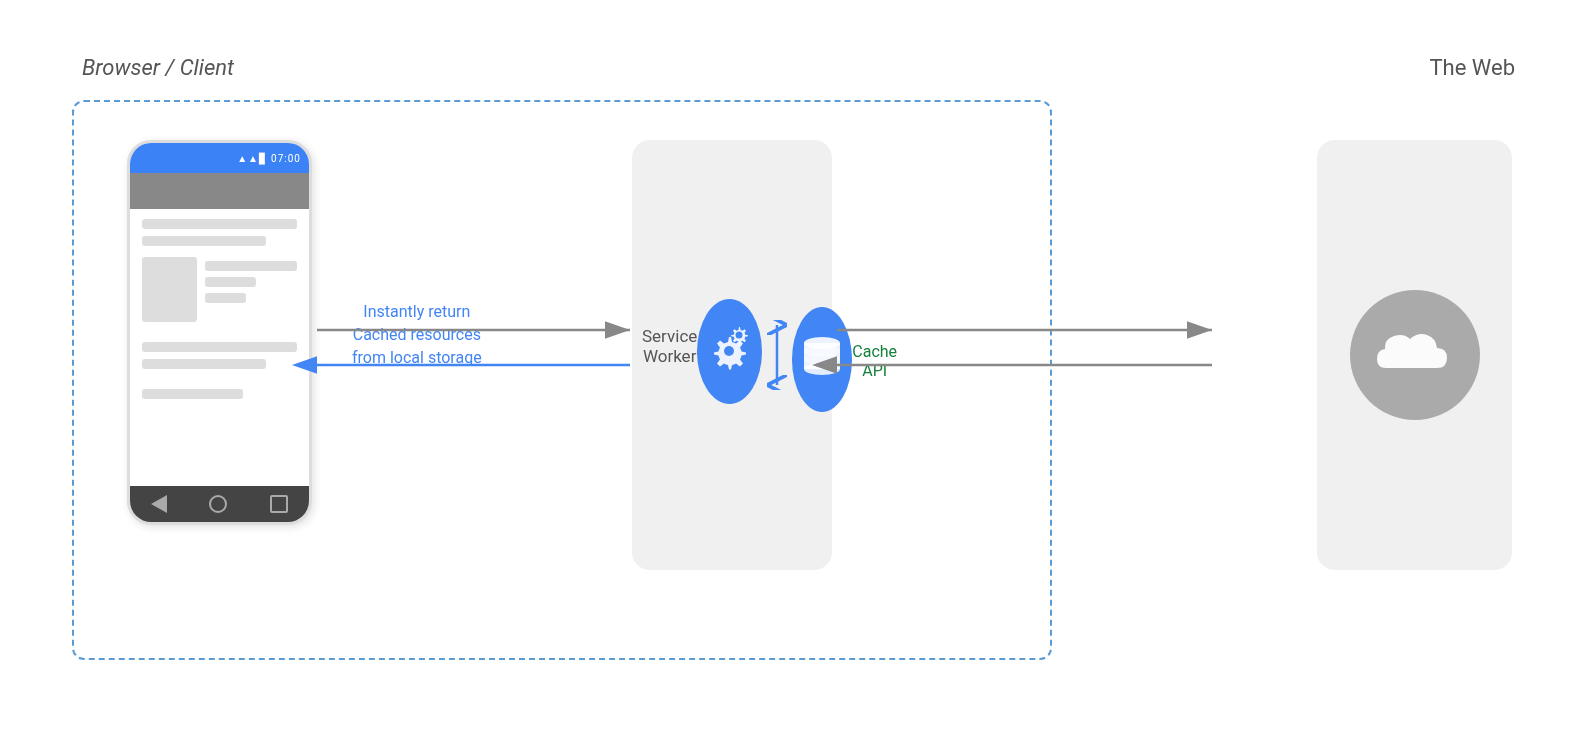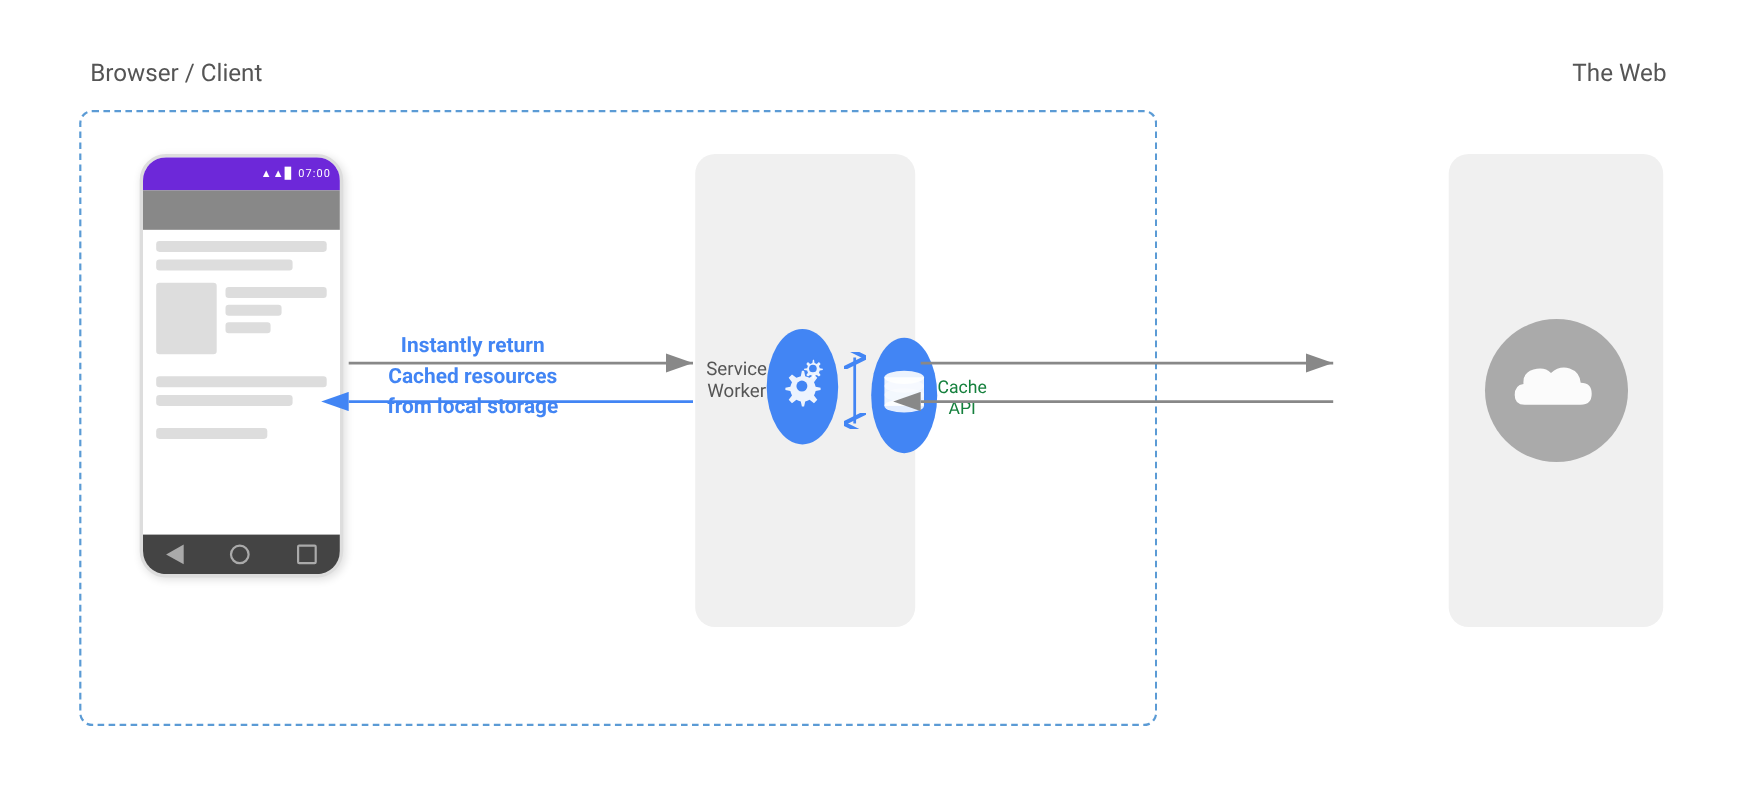--- a/index.html
+++ b/index.html
@@ -25,20 +25,21 @@
     
     .section-label {
       position: absolute;
       font-size: 22px;
       color: #555;
       font-weight: 400;
     }
     .label-browser {
       top: 30px;
       left: 40px;
+      font-style: italic;
     }
     .label-web {
       top: 30px;
       right: 27px;
     }
 
     
     .browser-box {
       position: absolute;
       left: 30px;
@@ -59,21 +60,21 @@
       height: 385px;
       background: #fff;
       border-radius: 24px;
       border: 3px solid #ddd;
       box-shadow: 2px 2px 8px rgba(0,0,0,0.12);
       overflow: hidden;
       display: flex;
       flex-direction: column;
     }
     .phone-status-bar {
-      background: #6d28d9;
+      background: #3b82f6;
       height: 30px;
       width: 100%;
       flex-shrink: 0;
       display: flex;
       align-items: center;
       justify-content: flex-end;
       padding-right: 8px;
     }
     .phone-status-icons {
       color: #fff;
@@ -225,24 +226,24 @@
       border-radius: 50%;
       display: flex;
       align-items: center;
       justify-content: center;
     }
 
     
     .annotation {
       position: absolute;
       text-align: center;
-      font-size: 19px;
+      font-size: 16px;
       color: #4285f4;
       line-height: 1.45;
-      font-weight: 700;
+      font-weight: 400;
     }
 
     
     .arrows-svg {
       position: absolute;
       top: 0;
       left: 0;
       width: 100%;
       height: 100%;
       pointer-events: none;

